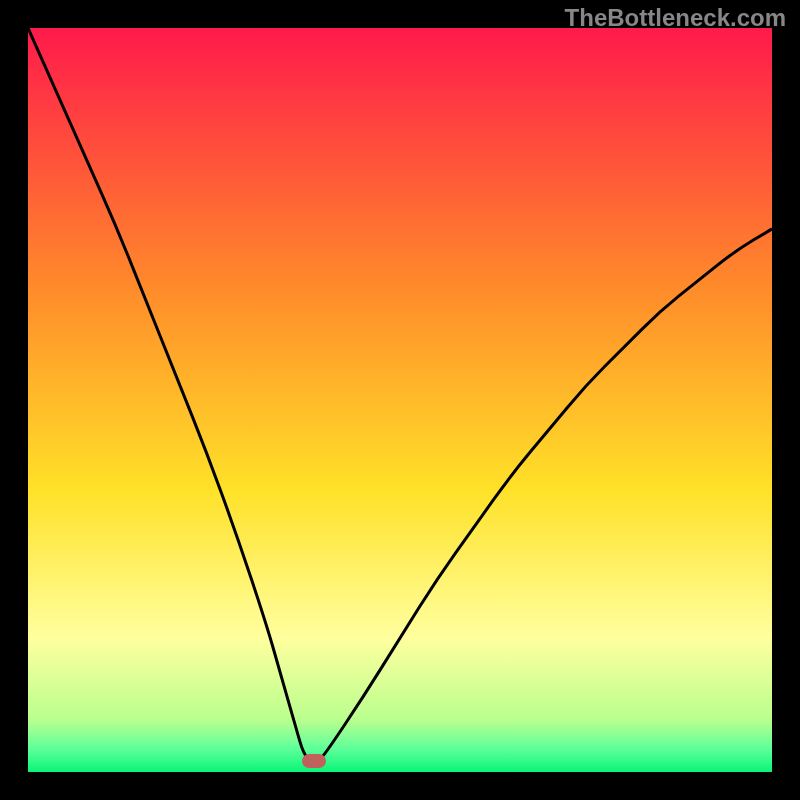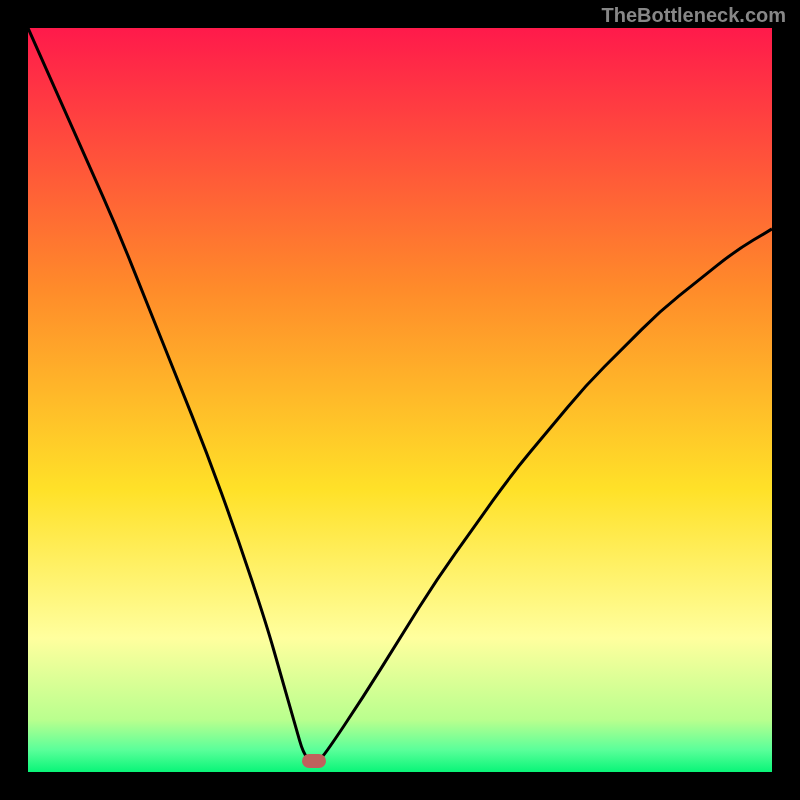--- a/index.html
+++ b/index.html
@@ -31,21 +31,21 @@
     top: 0;
     left: 0;
     width: 100%;
     height: 100%;
   }
   .watermark {
     position: absolute;
     top: 4px;
     right: 14px;
     font-family: Arial, Helvetica, sans-serif;
-    font-size: 20px;
+    font-size: 24px;
     font-weight: bold;
     color: #878787;
   }
   .curve-svg {
     position: absolute;
     top: 0;
     left: 0;
     width: 100%;
     height: 100%;
   }

